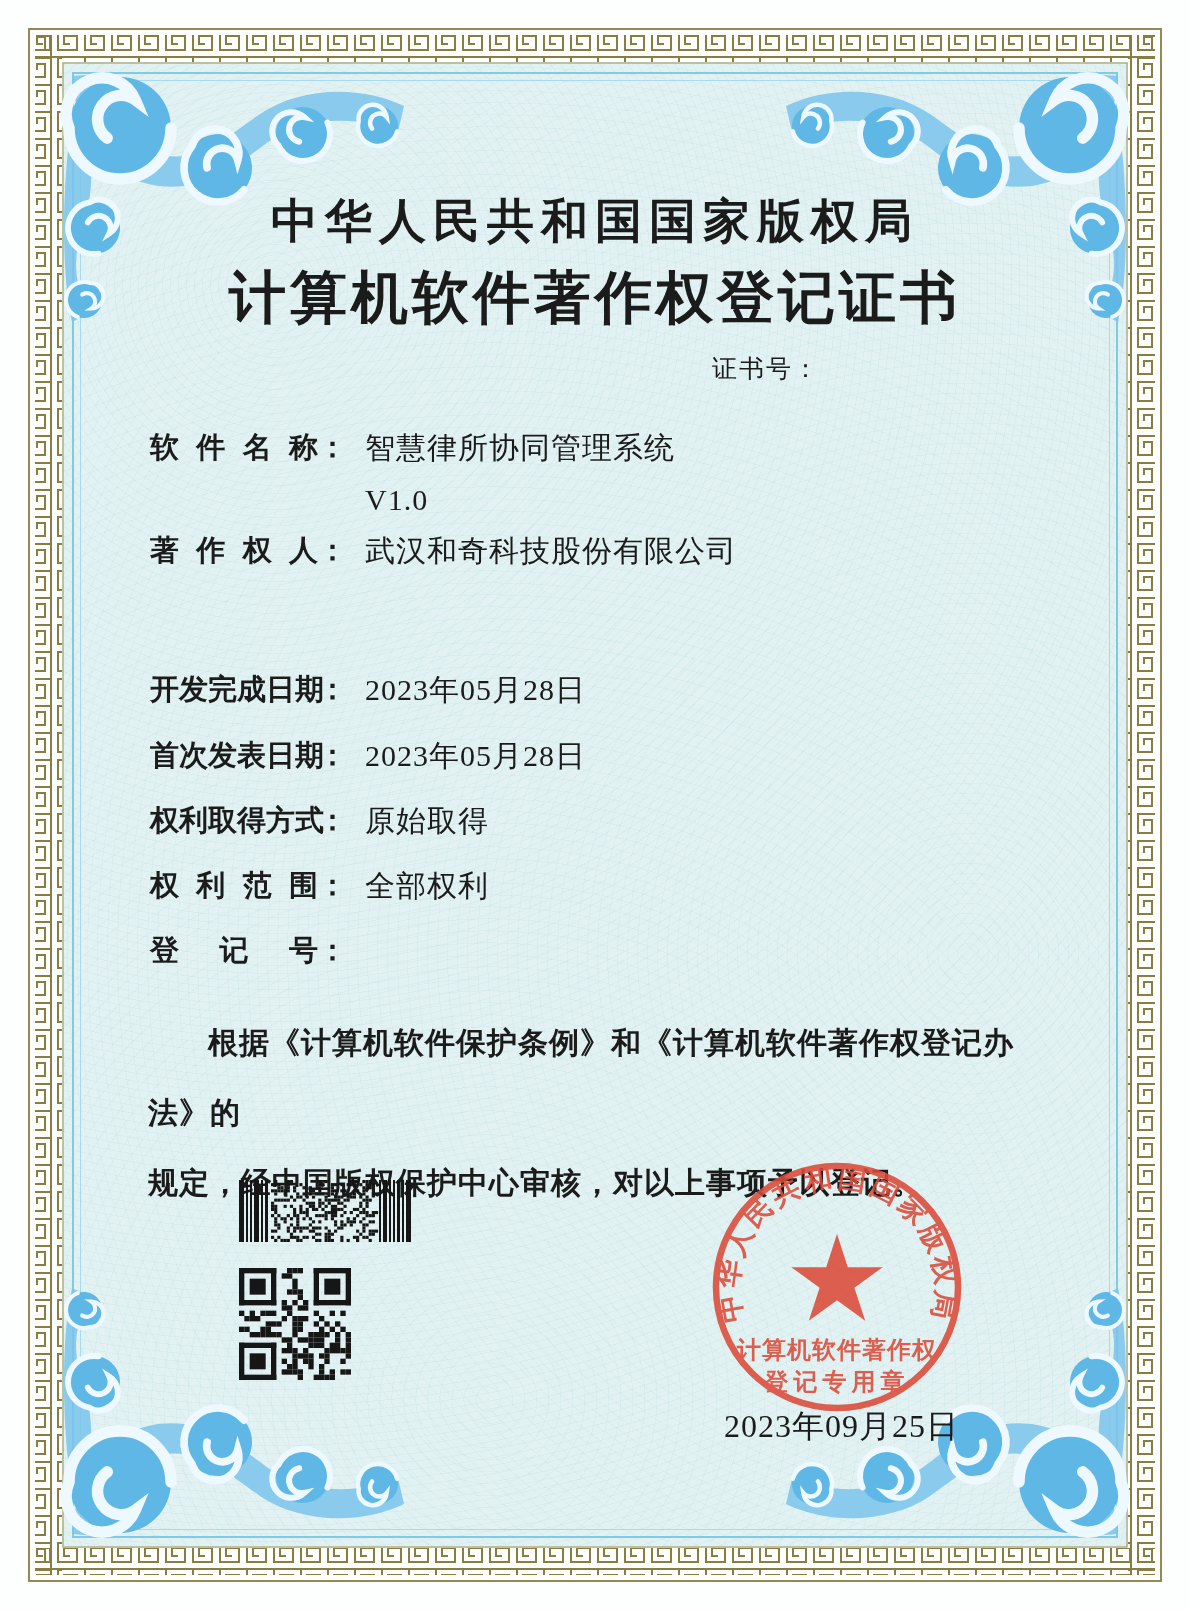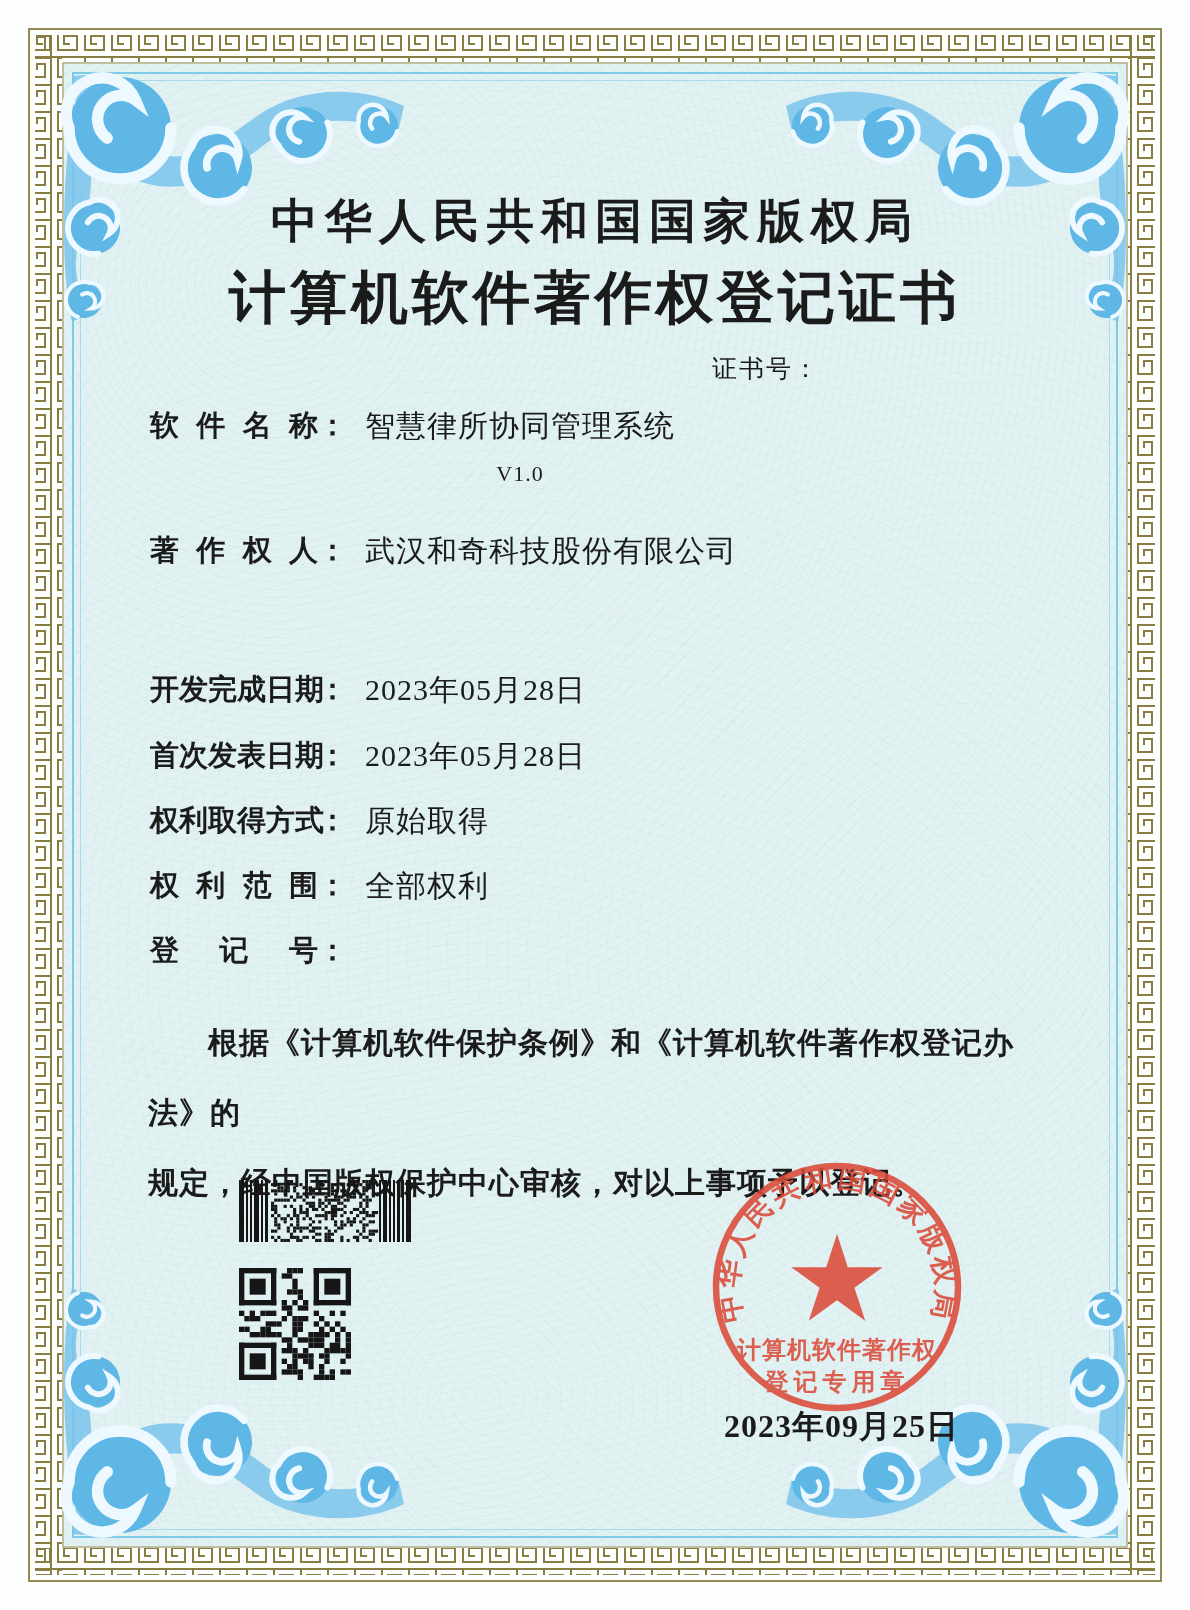--- a/index.html
+++ b/index.html
@@ -40,30 +40,30 @@
     font-size:25px;font-weight:normal;letter-spacing:2px;
   }
   .row{position:absolute;left:150px;white-space:nowrap;}
   .fl{
     display:inline-block;width:168px;
     font-size:29px;font-weight:bold;
     text-align:justify;text-align-last:justify;
     vertical-align:top;
   }
   .fc{font-size:29px;font-weight:bold;vertical-align:top;}
-  .fv{display:inline-block;font-size:30px;margin-left:14px;vertical-align:top;letter-spacing:1px;text-align:center;}
-  .fv2{font-size:22px;margin-top:14px;letter-spacing:1px;}
+  .fv{display:inline-block;font-size:30px;margin-left:14px;vertical-align:top;letter-spacing:1px;}
+  .fv2{font-size:30px;margin-top:14px;letter-spacing:1px;}
   .statement{position:absolute;left:148px;top:1008px;width:900px;font-size:30px;line-height:70px;letter-spacing:1px;font-weight:bold;}
   .st1{text-indent:2em;}
   .barcode-box{position:absolute;left:239px;top:1180px;}
   .qr-box{position:absolute;left:239px;top:1268px;}
   .seal-box{position:absolute;left:702px;top:1152px;opacity:.88;}
   .issue-date{
     position:absolute;left:724px;top:1405px;
-    font-size:32px;letter-spacing:1px;font-weight:bold;
+    font-size:32px;letter-spacing:1px;font-weight:normal;
   }
 </style>
 </head>
 <body>
 
 <div class="page">
 
   <div class="inner-bg"></div>
 
   <svg class="frame-svg" width="1190" height="1610" viewBox="0 0 1190 1610">
@@ -108,21 +108,21 @@
   <div class="blue-frame1"></div>
   <div class="blue-frame2"></div>
 
   <div class="content">
     <div class="title1">中华人民共和国国家版权局</div>
     <div class="title2">计算机软件著作权登记证书</div>
     <div class="certno">
       <span>证书号：</span><span></span>
     </div>
 
-    <div class="row" style="top:406px">
+    <div class="row" style="top:428px">
       <span class="fl">软件名称</span><span class="fc">：</span>
       <span class="fv">
         <div>智慧律所协同管理系统</div>
         <div class="fv2">V1.0</div>
       </span>
     </div>
 
     <div class="row" style="top:531px">
       <span class="fl">著作权人</span><span class="fc">：</span>
       <span class="fv">武汉和奇科技股份有限公司</span>

